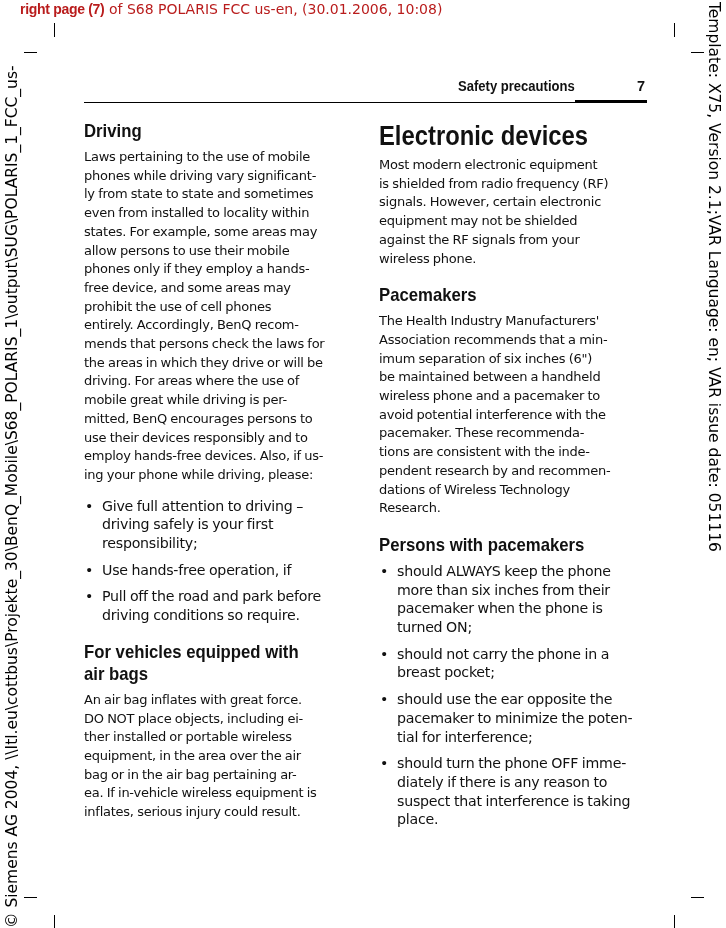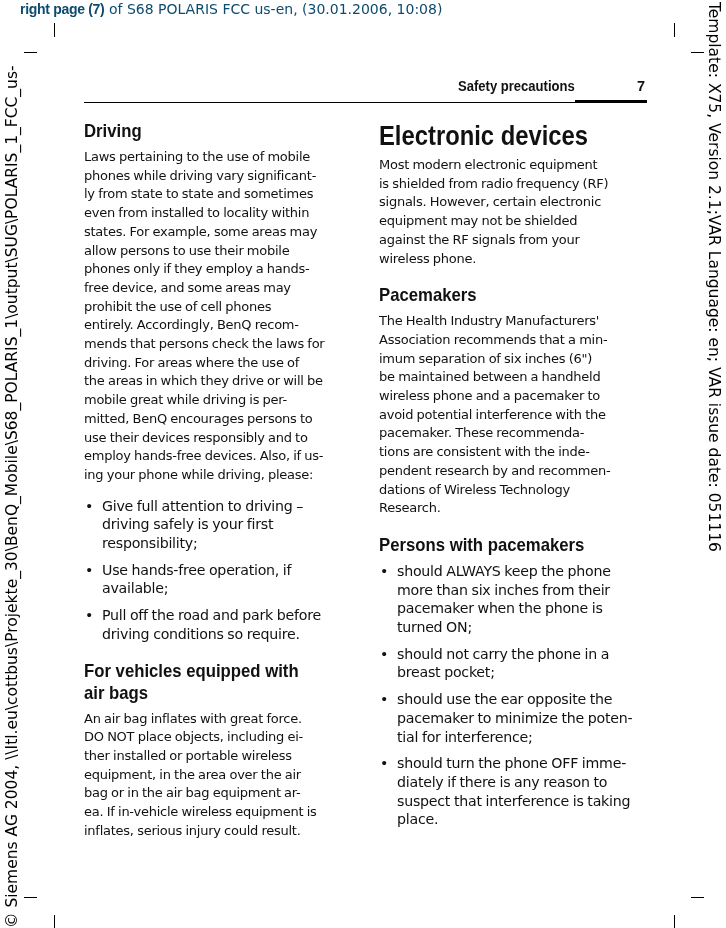--- a/index.html
+++ b/index.html
@@ -2,21 +2,21 @@
 <html><head>
 <meta charset="utf-8">
 <style>
   html, body { margin: 0; padding: 0; background: #ffffff; }
   body {
     width: 726px; height: 928px; position: relative; overflow: hidden;
     color: #111; font-family: "DejaVu Sans", sans-serif;
   }
   .top-meta {
     position: absolute; left: 20px; top: 0px;
-    font-size: 14.5px; line-height: 18px; color: #0c4a6e; white-space: nowrap;
+    font-size: 14.5px; line-height: 18px; color: #b91c1c; white-space: nowrap;
   }
   .top-meta b { font-family: "Liberation Sans", sans-serif; font-weight: bold; font-size: 14px; letter-spacing: -0.3px; }
   .top-meta span.rest { font-family: "DejaVu Sans", sans-serif; font-size: 14px; }
 
   .crop { position: absolute; background: #000; }
 
   .side-left {
     position: absolute; left: 2px; top: 928px;
     transform-origin: 0 0; transform: rotate(-90deg);
     font-size: 15.5px; line-height: 20px; white-space: nowrap; color: #000;
@@ -109,57 +109,56 @@
     <span class="ln">phones while driving vary significant-</span>
     <span class="ln">ly from state to state and sometimes</span>
     <span class="ln">even from installed to locality within</span>
     <span class="ln">states. For example, some areas may</span>
     <span class="ln">allow persons to use their mobile</span>
     <span class="ln">phones only if they employ a hands-</span>
     <span class="ln">free device, and some areas may</span>
     <span class="ln">prohibit the use of cell phones</span>
     <span class="ln">entirely. Accordingly, BenQ recom-</span>
     <span class="ln">mends that persons check the laws for</span>
+    <span class="ln">the areas in which they drive or will be</span>
     <span class="ln">driving. For areas where the use of</span>
-    <span class="ln">the areas in which they drive or will be</span>
     <span class="ln">mobile great while driving is per-</span>
     <span class="ln">mitted, BenQ encourages persons to</span>
     <span class="ln">use their devices responsibly and to</span>
     <span class="ln">employ hands-free devices. Also, if us-</span>
     <span class="ln">ing your phone while driving, please:</span>
   </p>
   <ul class="bullets">
     <li>
       <span class="bullet">•</span>
       <span class="ln">Give full attention to driving –</span>
       <span class="ln">driving safely is your first</span>
       <span class="ln">responsibility;</span>
     </li>
     <li>
       <span class="bullet">•</span>
       <span class="ln">Use hands-free operation, if</span>
-      <span class="ln">available;</span>
     </li>
     <li>
       <span class="bullet">•</span>
       <span class="ln">Pull off the road and park before</span>
       <span class="ln">driving conditions so require.</span>
     </li>
   </ul>
 
   <h2 class="sub h-multi" style="margin-top:16px;">
     <span class="ln">For vehicles equipped with</span>
     <span class="ln">air bags</span>
   </h2>
   <p class="body">
     <span class="ln">An air bag inflates with great force.</span>
     <span class="ln">DO NOT place objects, including ei-</span>
     <span class="ln">ther installed or portable wireless</span>
     <span class="ln">equipment, in the area over the air</span>
-    <span class="ln">bag or in the air bag equipment ar-</span>
+    <span class="ln">bag or in the air bag pertaining ar-</span>
     <span class="ln">ea. If in-vehicle wireless equipment is</span>
     <span class="ln">inflates, serious injury could result.</span>
   </p>
 </div>
 
 <div class="col col-right">
   <h1 class="main">Electronic devices</h1>
   <p class="body">
     <span class="ln">Most modern electronic equipment</span>
     <span class="ln">is shielded from radio frequency (RF)</span>

